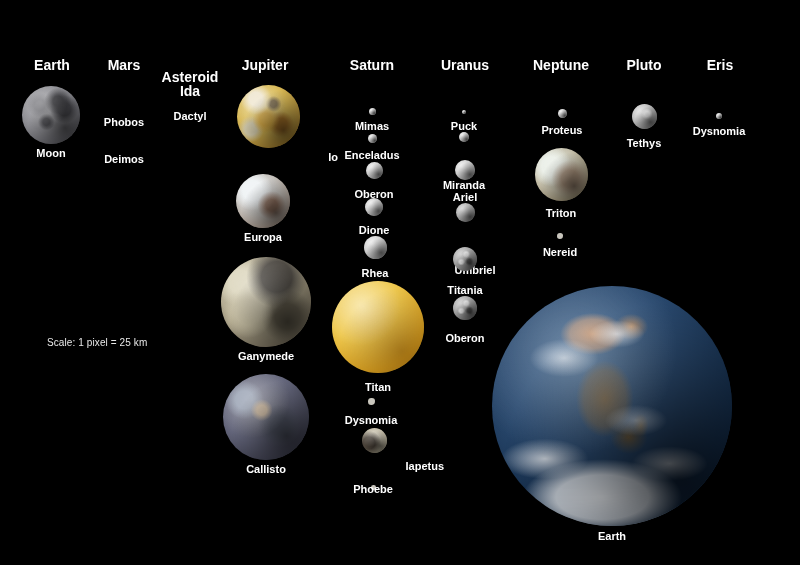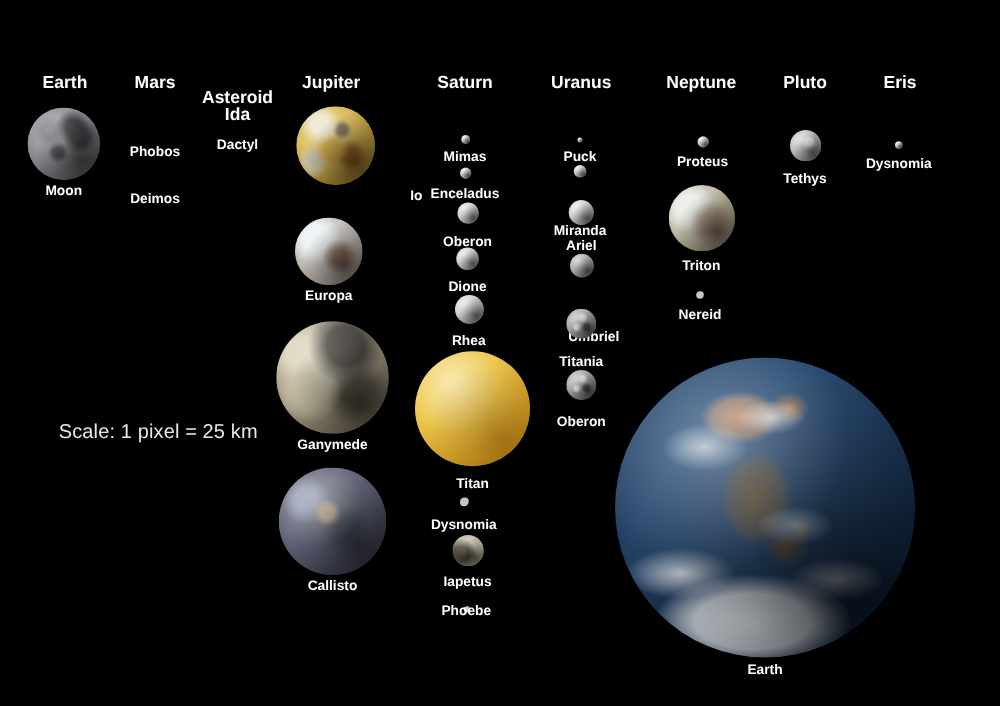--- a/index.html
+++ b/index.html
@@ -25,21 +25,21 @@
     position:absolute;text-align:center;font-size:14px;font-weight:bold;
     color:#fff;line-height:14px;white-space:pre-line;
   }
 
   
   .moonlabel{
     position:absolute;text-align:center;font-size:11px;font-weight:bold;
     color:#fff;line-height:12px;white-space:nowrap;
   }
   .scalenote{
-    position:absolute;font-size:16px;font-weight:normal;color:#e8e8e8;
+    position:absolute;font-size:10px;font-weight:normal;color:#e8e8e8;
     white-space:nowrap;letter-spacing:.1px;text-align:center;
   }
 
   
   .body{position:absolute;border-radius:50%;overflow:hidden;}
   .body::after{
     
     content:"";position:absolute;inset:0;border-radius:50%;
     background:radial-gradient(circle at 33% 30%, rgba(255,255,255,.26) 0%, rgba(255,255,255,0) 46%),
                radial-gradient(circle at 74% 72%, rgba(0,0,0,.62) 0%, rgba(0,0,0,0) 62%);
@@ -209,21 +209,21 @@
       <div class="moonlabel" style="left: 304px; top: 188px; width: 140px;">Oberon</div>
       <div class="body b-ice" style="left: 365px; top: 198px; width: 18px; height: 18px;"></div>
       <div class="moonlabel" style="left: 304px; top: 224px; width: 140px;">Dione</div>
       <div class="body b-ice" style="left: 363.5px; top: 235.5px; width: 23px; height: 23px;"></div>
       <div class="moonlabel" style="left: 305px; top: 267px; width: 140px;">Rhea</div>
       <div class="body b-titan" style="left: 332px; top: 281px; width: 92px; height: 92px;"></div>
       <div class="moonlabel" style="left: 308px; top: 381px; width: 140px;">Titan</div>
       <div class="rock" style="left: 367.5px; top: 397.5px; width: 7px; height: 7px;"></div>
       <div class="moonlabel" style="left: 301px; top: 414px; width: 140px;">Dysnomia</div>
       <div class="body b-iapetus" style="left: 361.5px; top: 427.5px; width: 25px; height: 25px;"></div>
-      <div class="moonlabel" style="left: 304px; top: 460px; width: 140px;">Iapetus</div>
+      <div class="moonlabel" style="left: 304px; top: 460px; width: 140px; text-align: right;">Iapetus</div>
       <div class="rock" style="left: 370.5px; top: 484.5px; width: 5px; height: 5px;"></div>
       <div class="moonlabel" style="left: 303px; top: 483px; width: 140px;">Phoebe</div>
       <div class="body b-ice" style="left: 462px; top: 110px; width: 4px; height: 4px; background: radial-gradient(circle at 36% 32%, rgb(242, 242, 242) 0%, rgb(196, 196, 196) 50%, rgb(119, 119, 119) 100%);"></div>
       <div class="moonlabel" style="left: 394px; top: 120px; width: 140px;">Puck</div>
       <div class="body b-ice-dk" style="left: 459px; top: 132px; width: 10px; height: 10px; background: radial-gradient(circle at 36% 32%, rgb(242, 242, 242) 0%, rgb(196, 196, 196) 50%, rgb(119, 119, 119) 100%);"></div>
       <div class="moonlabel" style="left: 394px; top: 148px; width: 140px; margin-top: 31px;">Miranda</div>
       <div class="body b-ice" style="left: 455px; top: 160px; width: 20px; height: 20px;"></div>
       <div class="moonlabel" style="left: 395px; top: 191px; width: 140px;">Ariel</div>
       <div class="body b-ice-dk" style="left: 455.5px; top: 202.5px; width: 19px; height: 19px;"></div>
       <div class="moonlabel" style="left: 405px; top: 232px; width: 140px; margin-top: 32px;">Umbriel</div>

